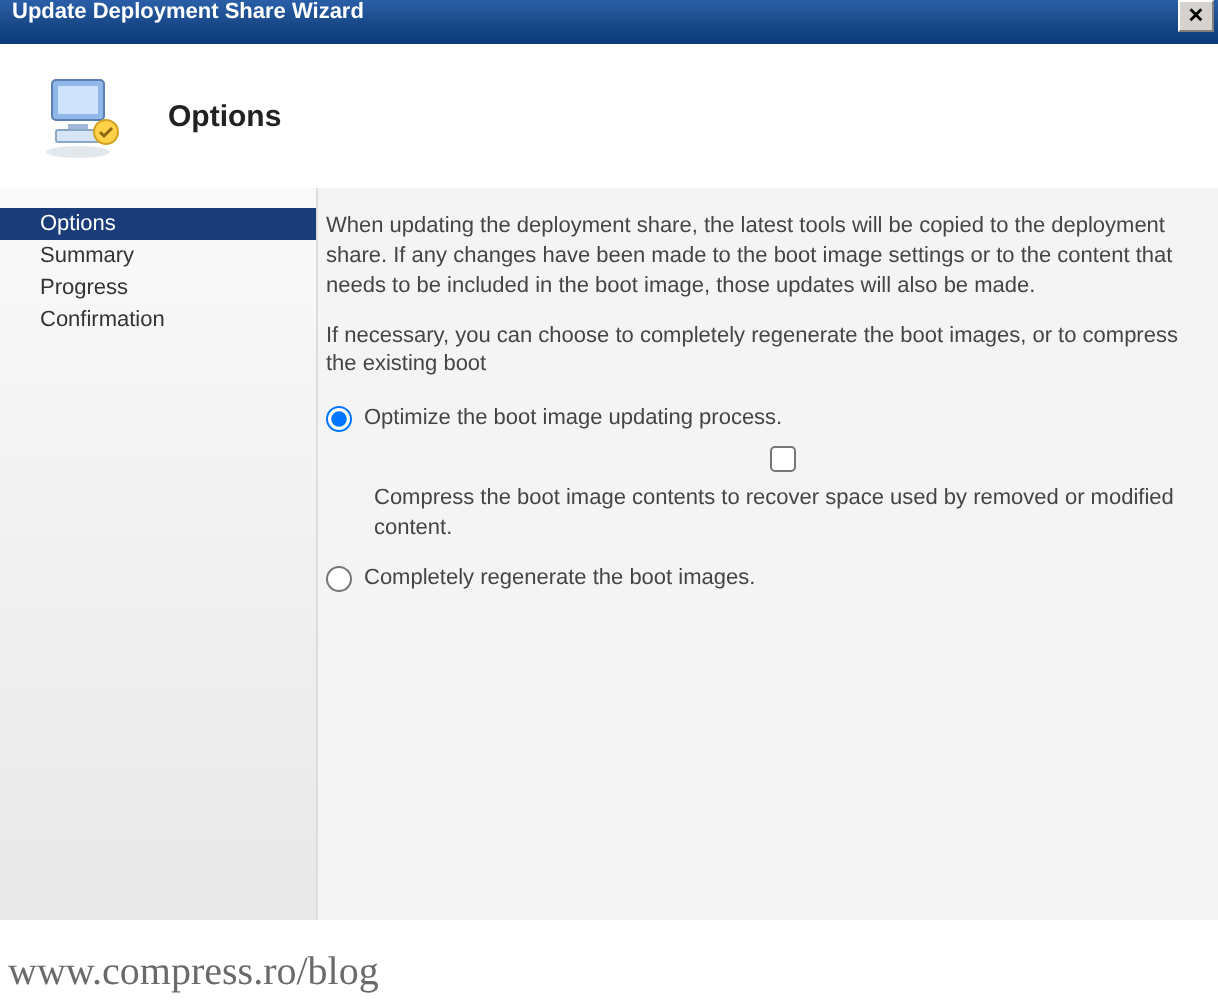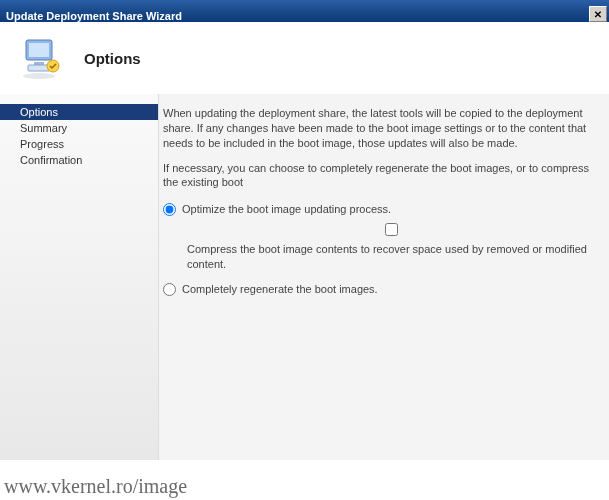--- a/index.html
+++ b/index.html
@@ -12,21 +12,21 @@
     width: 609px;
     height: 500px;
     overflow: hidden;
     position: relative;
   }
   .titlebar {
     height: 22px;
     background: linear-gradient(to bottom, #2a5fa8 0%, #1a4a8a 50%, #0a3a7a 100%);
     color: #fff;
     display: flex;
-    align-items: flex-end;
+    align-items: flex-start;
     justify-content: space-between;
     padding: 0 2px 0 6px;
     font-weight: bold;
     font-size: 11px;
   }
   .close-btn {
     width: 18px;
     height: 16px;
     background: #d6d3ce;
     border: 1px solid #808080;
@@ -193,13 +193,13 @@
     </div>
   </div>
 </div>
 
 <div class="footer">
   <button class="btn" disabled="">Previous</button>
   <button class="btn">Next</button>
   <button class="btn">Update</button>
 </div>
 
-<div class="watermark">www.vkernel.ro/image</div>
+<div class="watermark">www.compress.ro/blog</div>
 
 </body></html>

